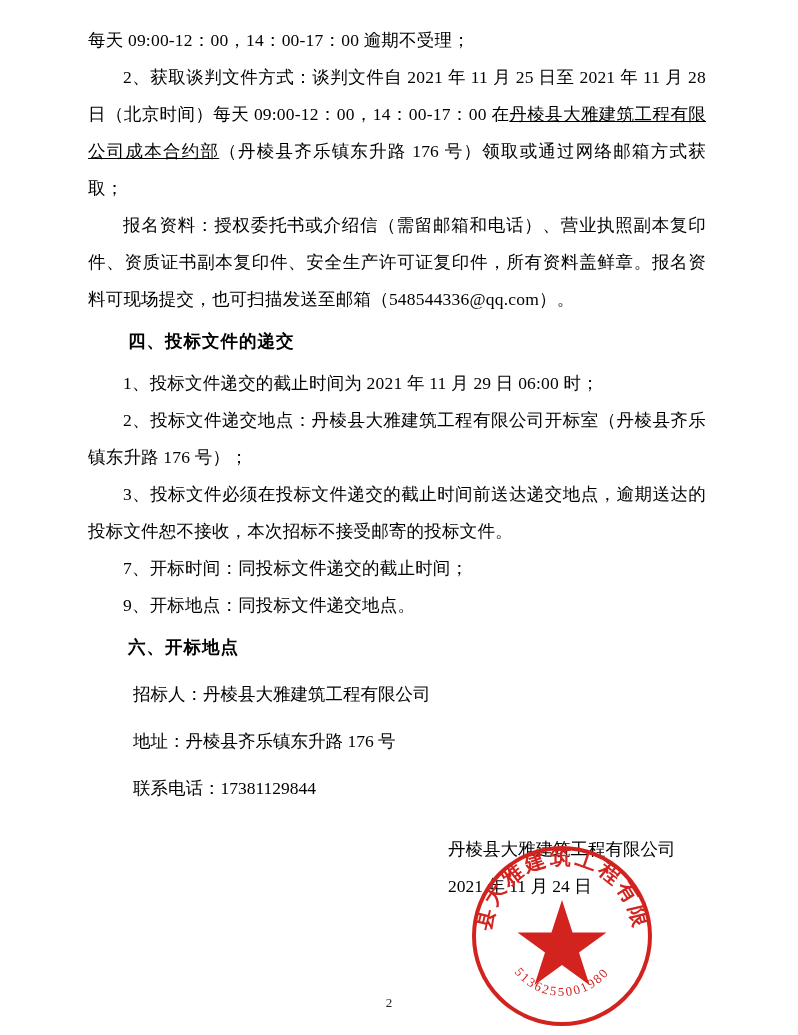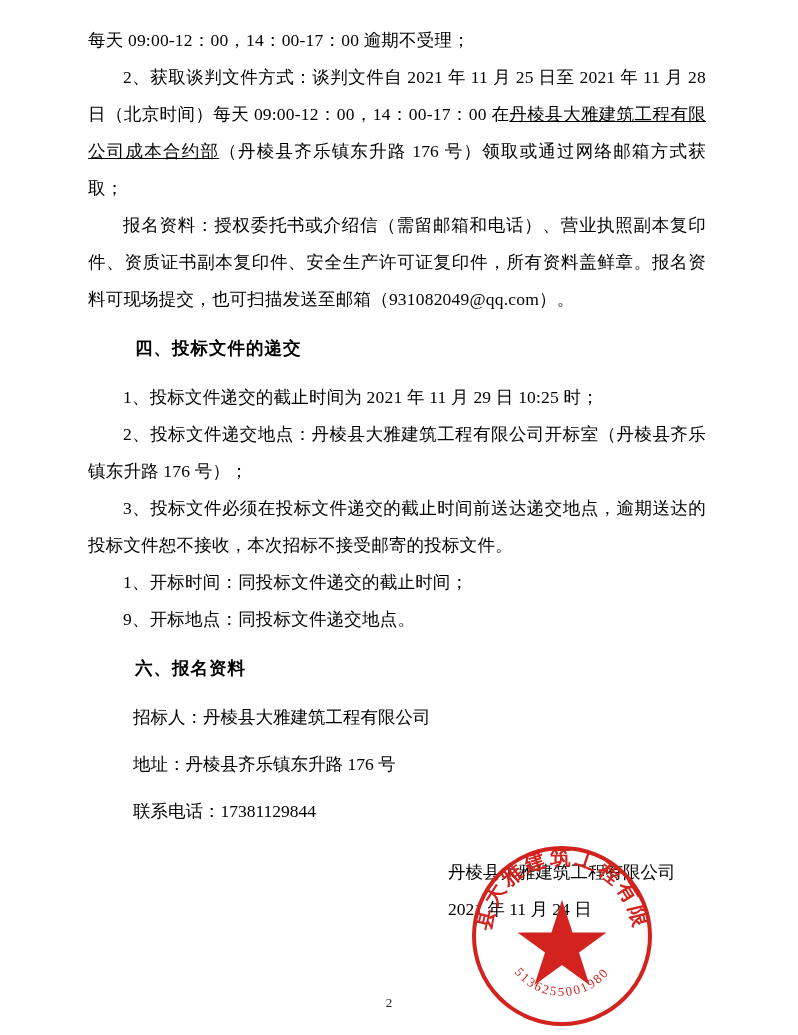--- a/index.html
+++ b/index.html
@@ -31,21 +31,21 @@
     letter-spacing: 0.2px;
   }
   .indent {
     text-indent: 2em;
   }
   .heading {
     font-size: 17.5px;
     line-height: 37px;
     font-weight: bold;
     text-indent: 2em;
-    margin: 12px;
+    margin: 5px;
     letter-spacing: 1px;
   }
   .contact-line {
     font-size: 17.5px;
     line-height: 37px;
     text-indent: 2em;
     margin: 10px;
   }
   .u {
     text-decoration: underline;
@@ -81,31 +81,31 @@
 <body>
 
 <div class="page">
 
   <p class="para">每天 09:00-12：00，14：00-17：00 逾期不受理；</p>
 
   <p class="para indent">
     <span>2、获取谈判文件方式：谈判文件自 2021 年 11 月 25 日至 2021 年 11 月 28 日（北京时间）每天 09:00-12：00，14：00-17：00 在<span class="u">丹棱县大雅建筑工程有限公司成本合约部</span>（丹棱县齐乐镇东升路 176 号）领取或通过网络邮箱方式获取；</span>
   </p>
 
-  <p class="para indent">报名资料：授权委托书或介绍信（需留邮箱和电话）、营业执照副本复印件、资质证书副本复印件、安全生产许可证复印件，所有资料盖鲜章。报名资料可现场提交，也可扫描发送至邮箱（931082049@qq.com）。</p>
+  <p class="para indent">报名资料：授权委托书或介绍信（需留邮箱和电话）、营业执照副本复印件、资质证书副本复印件、安全生产许可证复印件，所有资料盖鲜章。报名资料可现场提交，也可扫描发送至邮箱（548544336@qq.com）。</p>
 
   <h2 class="heading">四、投标文件的递交</h2>
-  <p class="para indent">1、投标文件递交的截止时间为 2021 年 11 月 29 日 10:25 时；</p>
+  <p class="para indent">1、投标文件递交的截止时间为 2021 年 11 月 29 日 06:00 时；</p>
   <p class="para indent">2、投标文件递交地点：丹棱县大雅建筑工程有限公司开标室（丹棱县齐乐镇东升路 176 号）；</p>
   <p class="para indent">3、投标文件必须在投标文件递交的截止时间前送达递交地点，逾期送达的投标文件恕不接收，本次招标不接受邮寄的投标文件。</p>
 
-  <p class="para indent">1、开标时间：同投标文件递交的截止时间；</p>
+  <p class="para indent">7、开标时间：同投标文件递交的截止时间；</p>
   <p class="para indent">9、开标地点：同投标文件递交地点。</p>
 
-  <h2 class="heading">六、报名资料</h2>
+  <h2 class="heading">六、开标地点</h2>
   <p class="contact-line">招标人：丹棱县大雅建筑工程有限公司</p>
   <p class="contact-line">地址：丹棱县齐乐镇东升路 176 号</p>
   <p class="contact-line">联系电话：17381129844</p>
 
   <div class="sign-block">
     <div>丹棱县大雅建筑工程有限公司</div>
     <div>2021 年 11 月 24 日</div>
   </div>
 
   <div class="seal">

